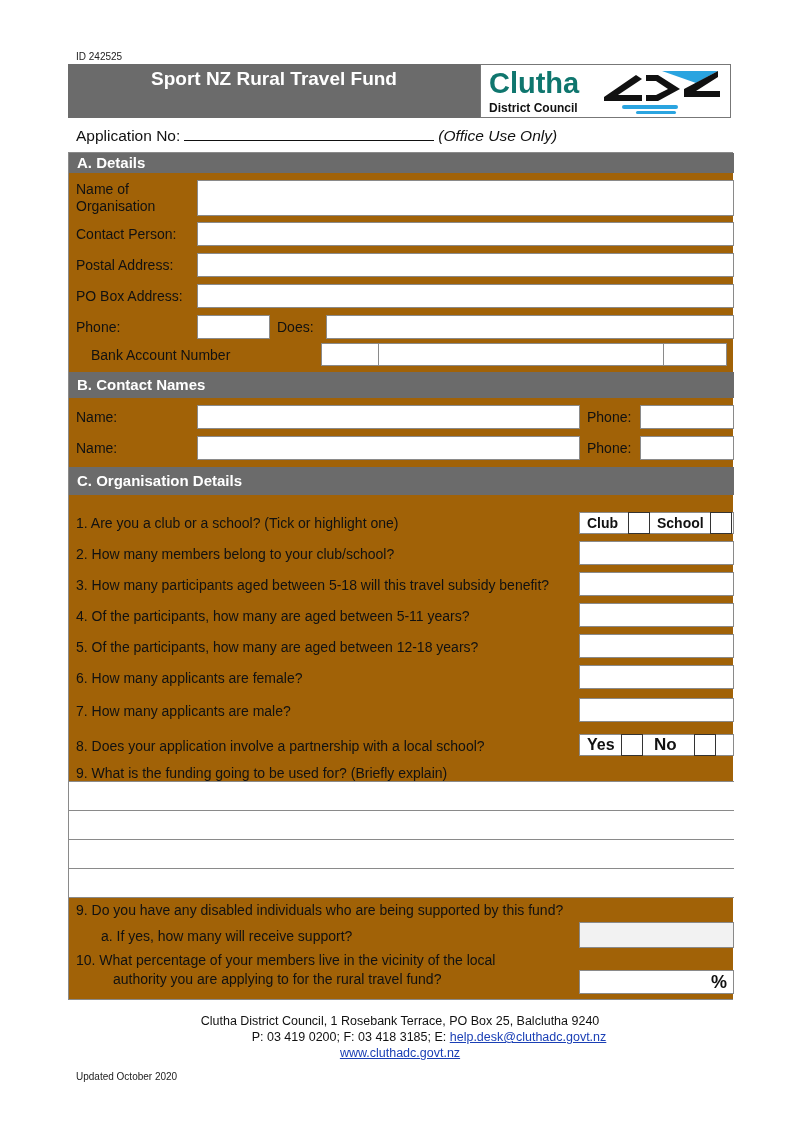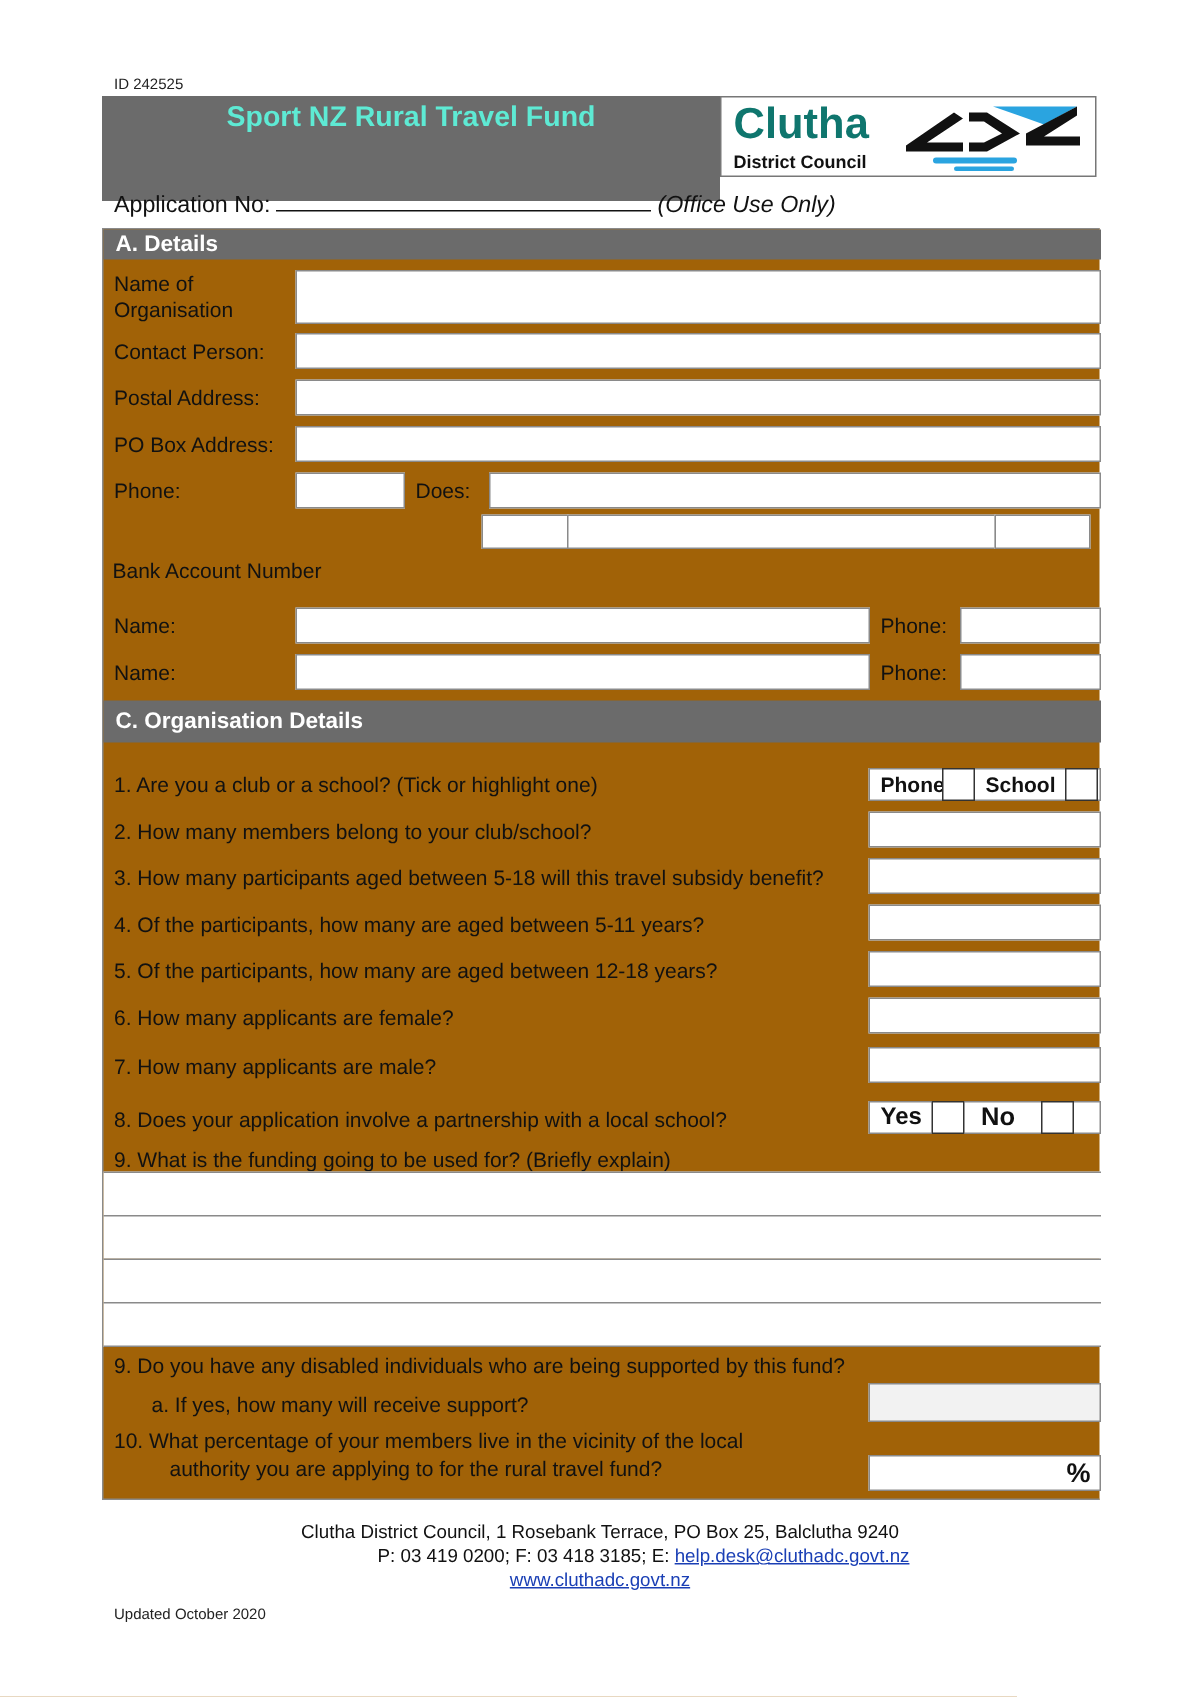--- a/index.html
+++ b/index.html
@@ -1,19 +1,19 @@
 <!DOCTYPE html>
 <html><head>
 <meta charset="utf-8">
 <style>
   html, body { margin: 0; padding: 0; background: #ffffff; }
   body { width: 800px; height: 1131px; position: relative; font-family: "Liberation Sans", sans-serif; color: #111; overflow: hidden; }
   .abs { position: absolute; }
   .doc-id { left: 76px; top: 51px; font-size: 10px; color: #222; }
-  .title-bar { left: 68px; top: 64px; width: 412px; height: 70px; background: #6b6b6b; color: #5eead4; font-weight: bold; font-size: 19px; text-align: center; line-height: 24px; padding-top: 3px; box-sizing: border-box; }
+  .title-bar { left: 68px; top: 64px; width: 412px; height: 54px; background: #6b6b6b; color: #ffffff; font-weight: bold; font-size: 19px; text-align: center; line-height: 24px; padding-top: 3px; box-sizing: border-box; }
   .logo-box { left: 480px; top: 64px; width: 251px; height: 54px; border: 1px solid #777; box-sizing: border-box; background: #fff; }
   .logo-name { left: 8px; top: 2px; font-size: 29px; font-weight: bold; color: #0f766e; }
   .logo-sub { left: 8px; top: 36px; font-size: 12px; font-weight: bold; color: #111; }
   .logo-svg { right: 6px; top: 2px; }
   .app-no { left: 76px; top: 126px; font-size: 15.5px; }
   .app-no .line { display: inline-block; width: 250px; border-bottom: 1px solid #111; height: 14px; margin: 0 4px; vertical-align: baseline; }
   .app-no .office { font-style: italic; }
 
   .form { left: 68px; top: 152px; width: 665px; height: 848px; border: 1px solid #8a8a8a; border-right: none; box-sizing: border-box; background: #a16207; }
   .sec-head { position: absolute; left: 0; width: 665px; height: 20px; background: #6b6b6b; color: #fff; font-weight: bold; font-size: 15px; line-height: 20px; padding-left: 8px; box-sizing: border-box; }
@@ -72,40 +72,41 @@
   <div class="box" style="left:128px; top:100px; width:537px; height:24px;"></div>
 
   <div class="lbl" style="left:7px; top:135px;">PO Box Address:</div>
   <div class="box" style="left:128px; top:131px; width:537px; height:24px;"></div>
 
   <div class="lbl" style="left:7px; top:166px;">Phone:</div>
   <div class="box" style="left:128px; top:162px; width:73px; height:24px;"></div>
   <div class="lbl" style="left:208px; top:166px;">Does:</div>
   <div class="box" style="left:257px; top:162px; width:408px; height:24px;"></div>
 
-  <div class="lbl" style="left:6px; top:194px;margin-top:25px;">Bank Account Number</div>
+  <div class="lbl" style="left:22px; top:194px;">Bank Account Number</div>
   <div class="box" style="left:252px; top:190px; width:58px; height:23px;"></div>
   <div class="box" style="left:309px; top:190px; width:286px; height:23px;"></div>
   <div class="box" style="left:594px; top:190px; width:64px; height:23px;"></div>
 
+  <div class="sec-head" style="top:219px; height:26px; line-height:26px;">B. Contact Names</div>
   <div class="lbl" style="left:7px; top:256px;">Name:</div>
   <div class="box" style="left:128px; top:252px; width:383px; height:24px;"></div>
   <div class="lbl" style="left:518px; top:256px;">Phone:</div>
   <div class="box" style="left:571px; top:252px; width:94px; height:24px;"></div>
 
   <div class="lbl" style="left:7px; top:287px;">Name:</div>
   <div class="box" style="left:128px; top:283px; width:383px; height:24px;"></div>
   <div class="lbl" style="left:518px; top:287px;">Phone:</div>
   <div class="box" style="left:571px; top:283px; width:94px; height:24px;"></div>
 
   <div class="sec-head" style="top:314px; height:28px; line-height:28px;">C. Organisation Details</div>
 
   <div class="lbl" style="left:7px; top:362px;">1. Are you a club or a school? (Tick or highlight one)</div>
   <div class="tick-wrap" style="left:510px; top:359px; width:155px; height:22px;">
-    <span class="tick-label" style="left:7px;">Phone</span>
+    <span class="tick-label" style="left:7px;">Club</span>
     <span class="tick-box" style="left:48px;"></span>
     <span class="tick-label" style="left:77px;">School</span>
     <span class="tick-box" style="left:130px;"></span>
   </div>
 
   <div class="lbl" style="left:7px; top:393px;">2. How many members belong to your club/school?</div>
   <div class="box" style="left:510px; top:388px; width:155px; height:24px;"></div>
 
   <div class="lbl" style="left:7px; top:424px;">3. How many participants aged between 5-18 will this travel subsidy benefit?</div>
   <div class="box" style="left:510px; top:419px; width:155px; height:24px;"></div>

